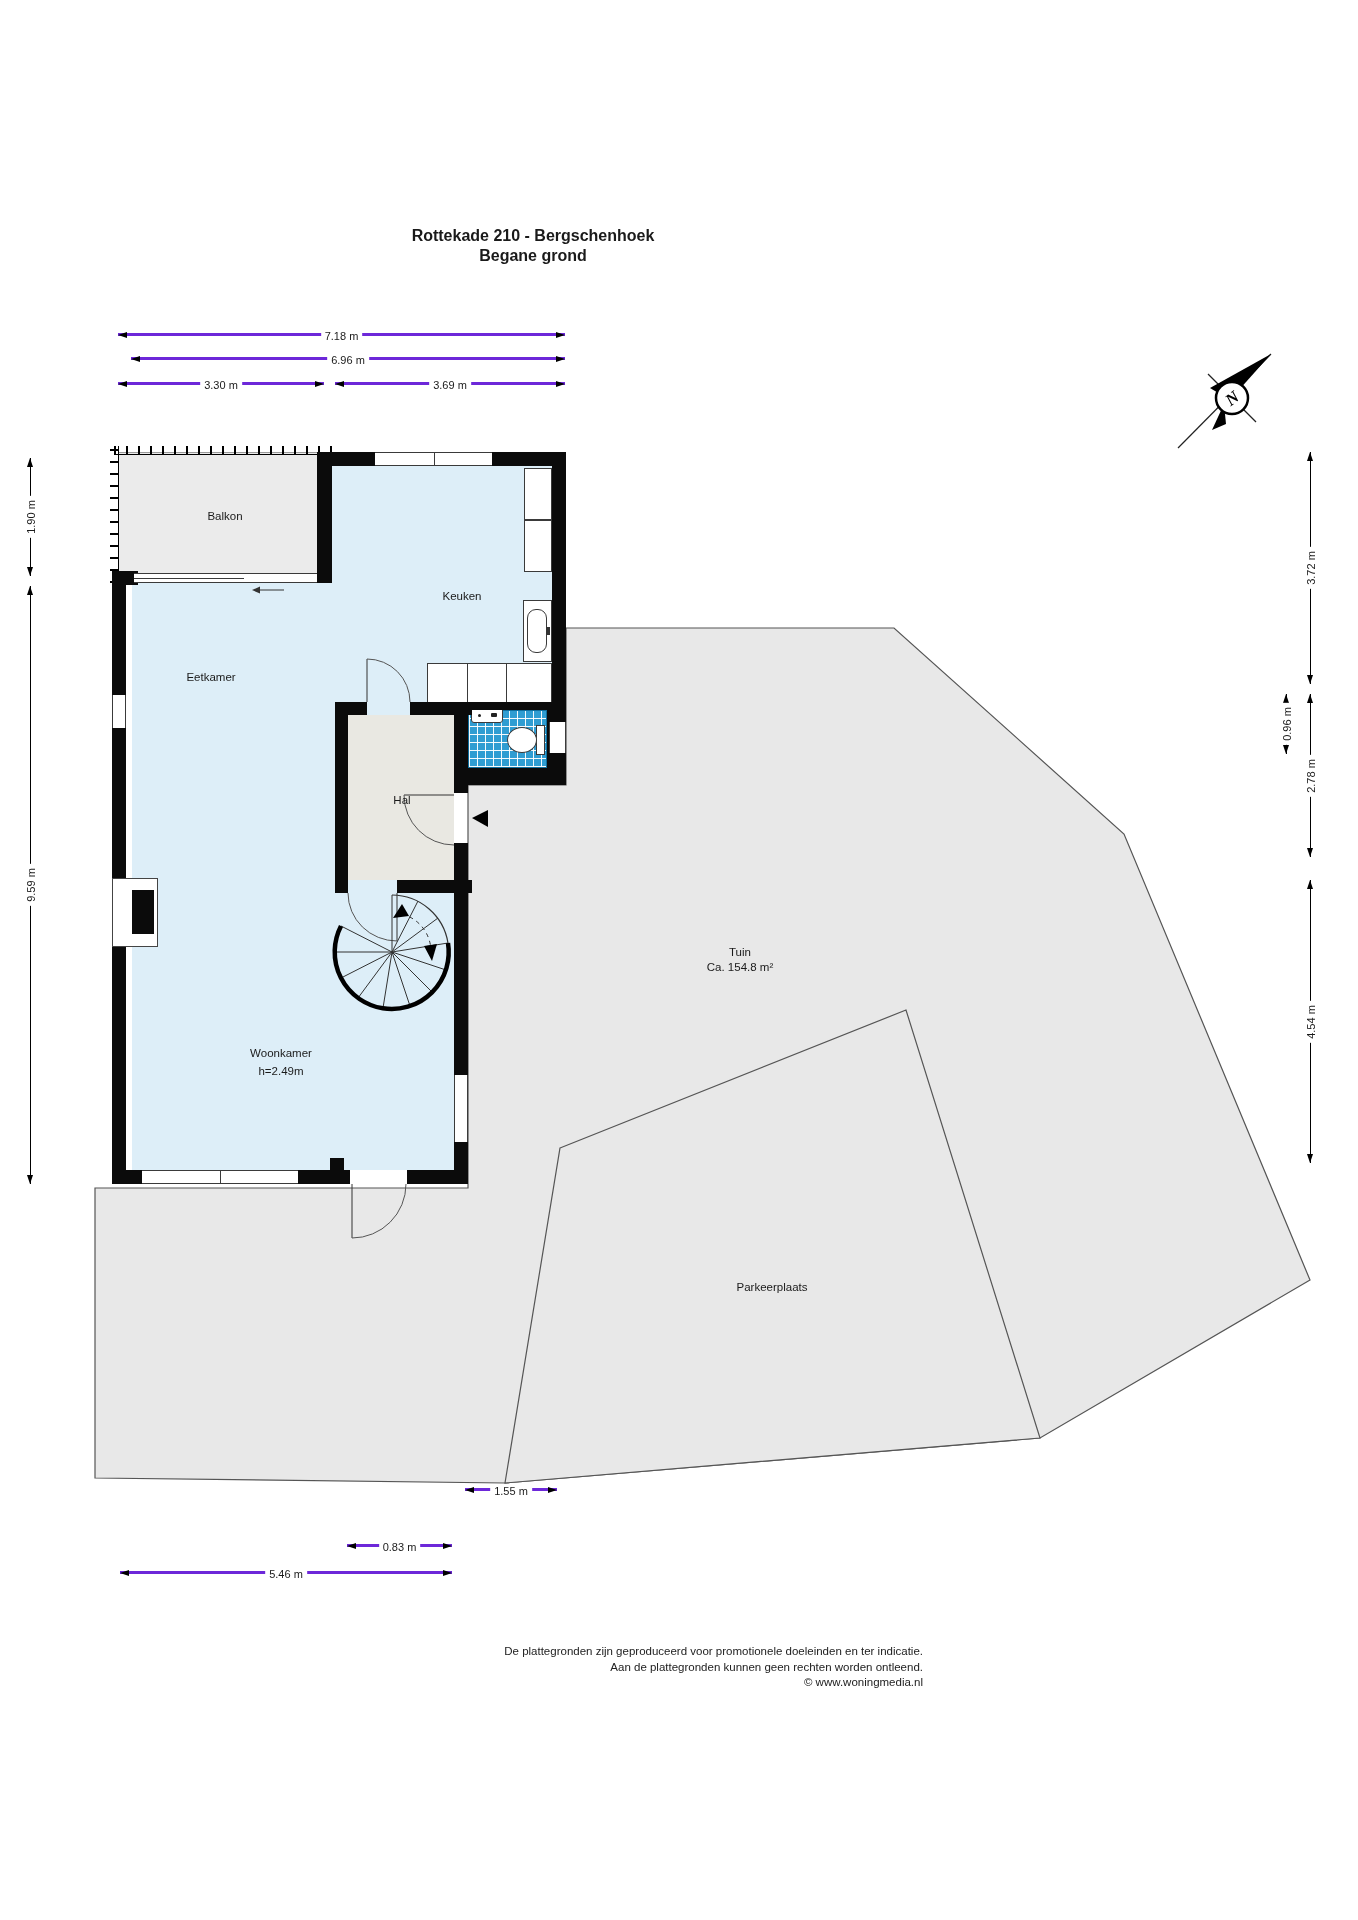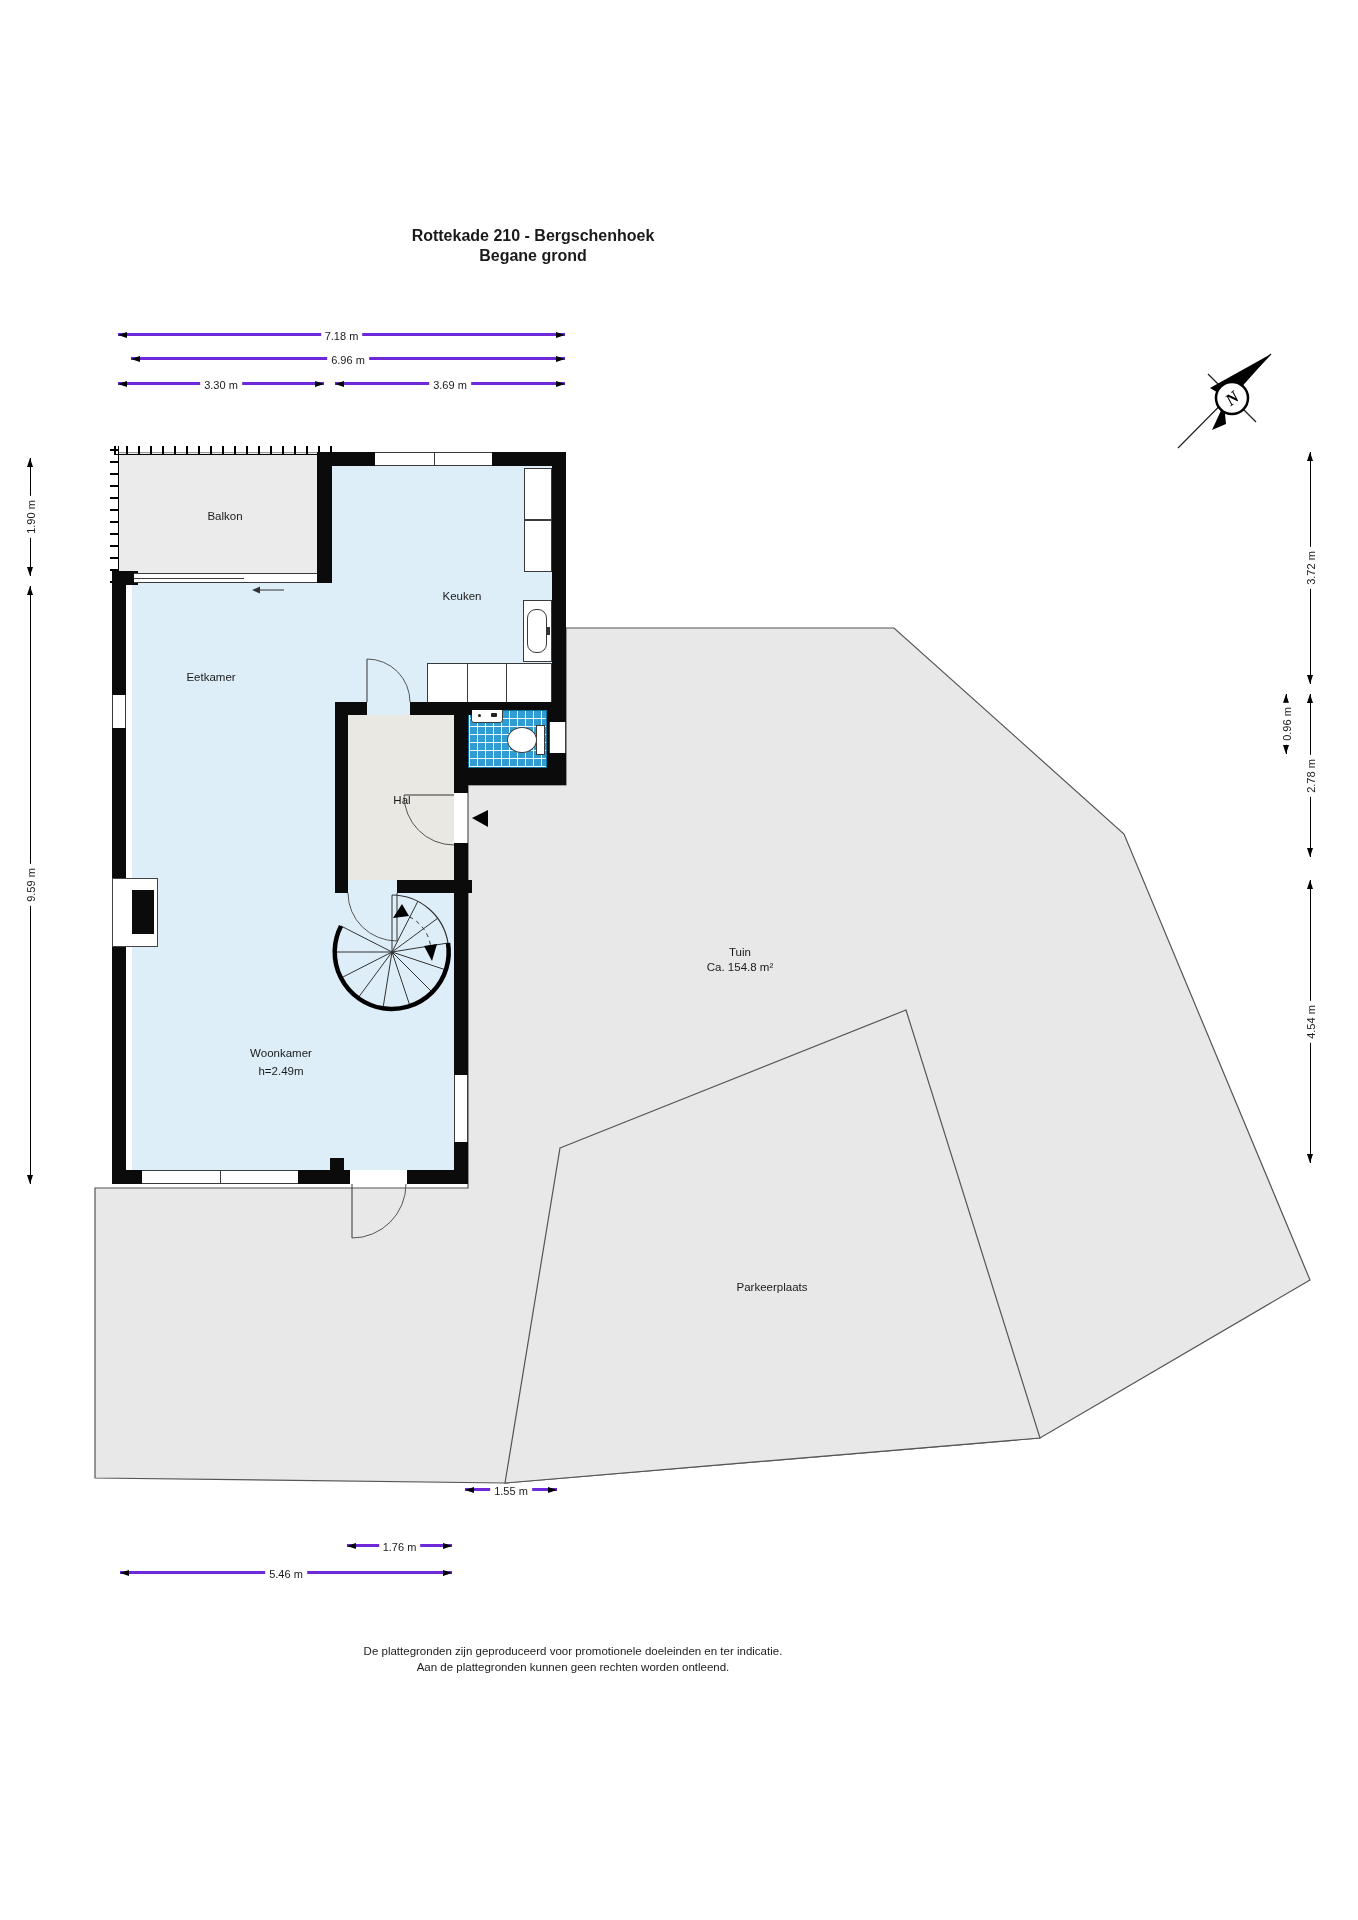--- a/index.html
+++ b/index.html
@@ -2,21 +2,21 @@
 <html><head>
 <meta charset="utf-8">
 <style>
   html,body{margin:0;padding:0;background:#fff;}
   #canvas{position:relative;width:1358px;height:1920px;background:#fff;
           font-family:"Liberation Sans", sans-serif;color:#1a1a1a;overflow:hidden;}
   .abs{position:absolute;box-sizing:border-box;}
   
   .title{left:183px;top:226px;width:700px;text-align:center;font-size:16px;font-weight:bold;line-height:20px;}
   .room-label{transform:translate(-50%,-50%);font-size:11.5px;white-space:nowrap;}
-  .footer{left:223px;top:1644px;width:700px;text-align:center;font-size:11.5px;line-height:15.5px;color:#222;}
+  .footer{left:223px;top:1644px;width:700px;text-align:right;font-size:11.5px;line-height:15.5px;color:#222;}
   
   .wall{background:#0b0b0b;}
   .fill-room{background:#ddeef8;}
   .fill-hal{background:#e9e8e2;}
   .fill-balkon{background:#ebebeb;border:1px solid #9a9a9a;}
   .win{background:#fff;}
   .win.h{border-top:1.5px solid #3a3a3a;border-bottom:1.5px solid #3a3a3a;}
   .win.v{border-left:1.5px solid #3a3a3a;border-right:1.5px solid #3a3a3a;}
   .rail-h{height:9px;background:
       linear-gradient(#000 0 0) bottom/100% 1.5px no-repeat,
@@ -247,31 +247,32 @@
     </div>
   <div class="dim dv" style="left:1310px;top:880px;height:283px;">
     <i class="au"></i>
       <i class="ad"></i>
       <b>4.54 m</b>
     </div>
 
   <div class="dim dh" style="left:347px;top:1544px;width:105px;">
     <i class="al"></i>
       <i class="ar"></i>
-      <b>1.76 m</b>
+      <b>0.83 m</b>
     </div>
   <div class="dim dh" style="left:465px;top:1488px;width:92px;">
     <i class="al"></i>
       <i class="ar"></i>
       <b>1.55 m</b>
     </div>
   <div class="dim dh" style="left:120px;top:1571px;width:332px;">
     <i class="al"></i>
       <i class="ar"></i>
       <b>5.46 m</b>
     </div>
 
   <div class="abs footer">
     <div>De plattegronden zijn geproduceerd voor promotionele doeleinden en ter indicatie.</div>
     <div>Aan de plattegronden kunnen geen rechten worden ontleend.</div>
+    <div>© www.woningmedia.nl</div>
   </div>
 
 </div>
 
 </body></html>

